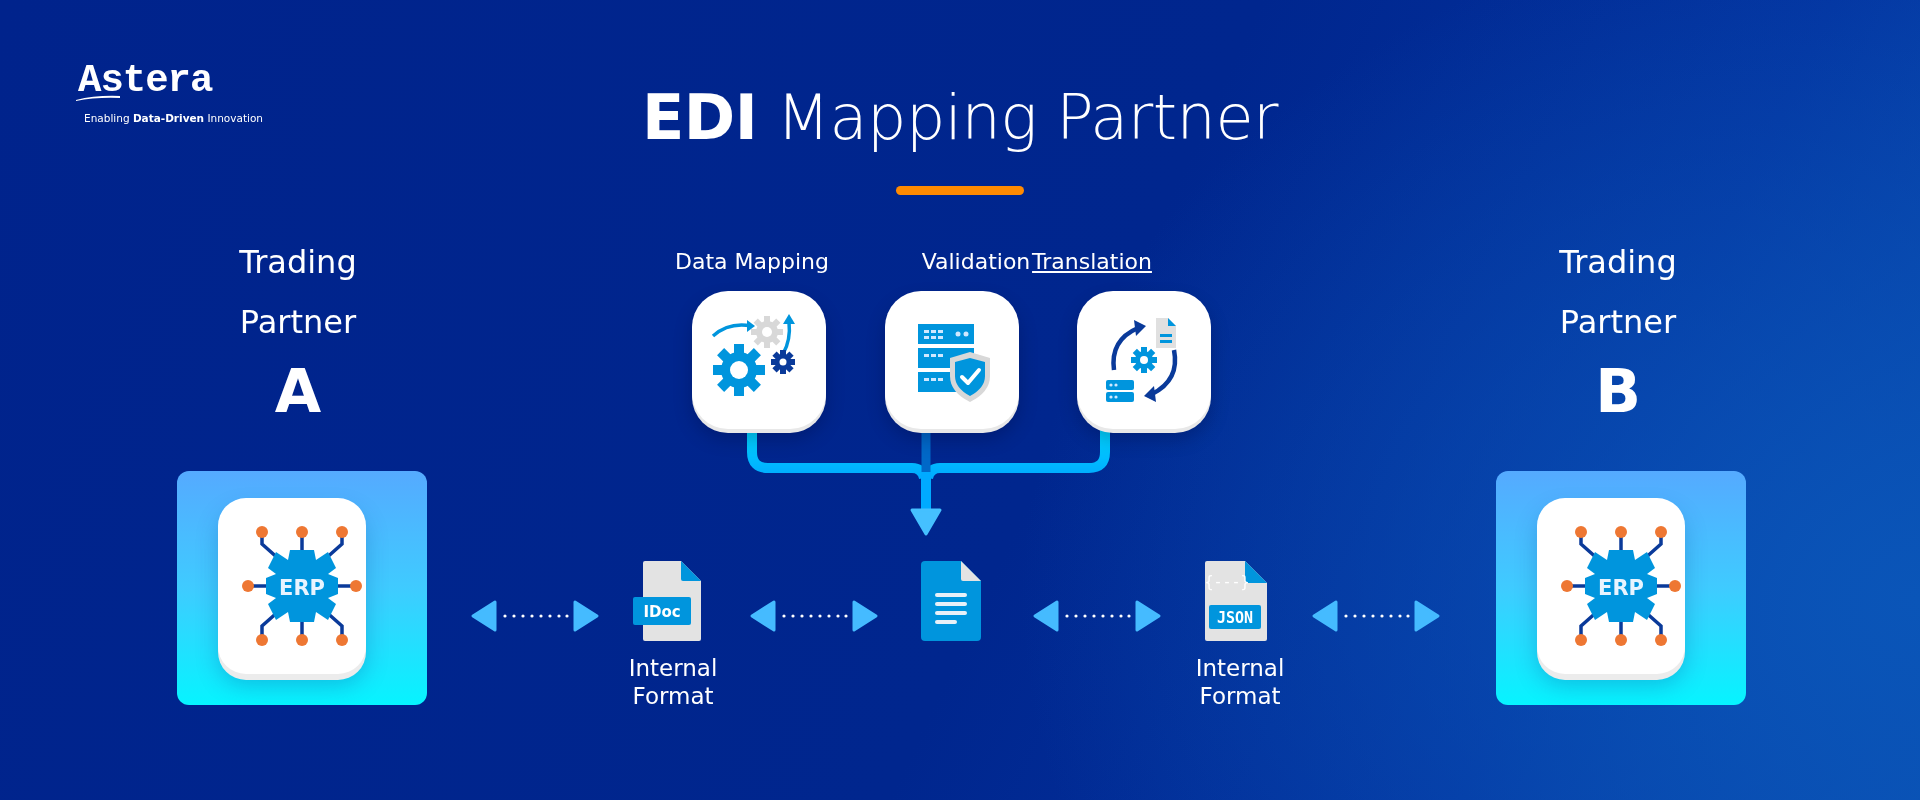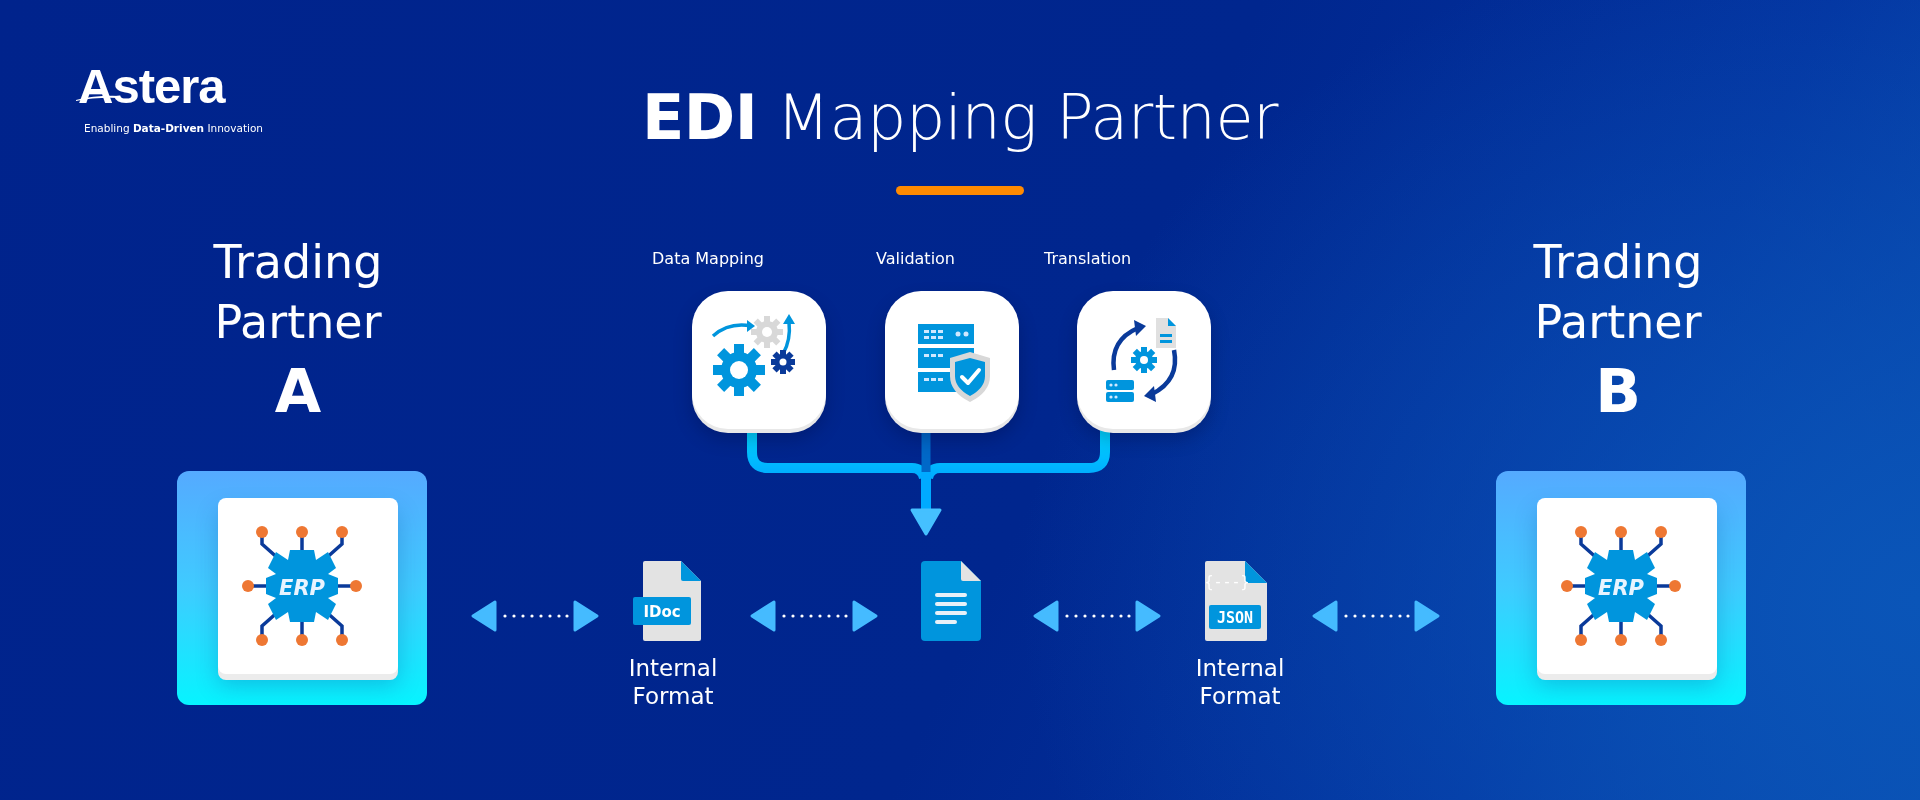--- a/index.html
+++ b/index.html
@@ -6,45 +6,45 @@
   body {
     width:1920px; height:800px; overflow:hidden; position:relative;
     background: radial-gradient(ellipse 900px 700px at 1920px 600px, #0a55b8 0%, rgba(10,85,184,0) 100%),
                 linear-gradient(115deg, #00238c 0%, #00268e 55%, #0333a0 80%, #0a4cb0 100%);
     font-family: "Liberation Sans", "DejaVu Sans", sans-serif;
     color:#fff;
   }
   .abs { position:absolute; }
   
   .logo { left:78px; top:62px; width:200px; }
-  .logo-word { font-size:49px; font-weight:700; letter-spacing:-1px; line-height:1; display:block; font-family:Liberation Sans, sans-serif; }
+  .logo-word { font-size:39px; font-weight:700; letter-spacing:-1px; line-height:1; display:block; font-family:Liberation Mono, monospace; }
   .logo-tag { font-size:10.5px; display:block; margin-top:11px; margin-left:6px; white-space:nowrap; font-family:"DejaVu Sans", sans-serif; }
   .logo-tag b { font-weight:700; }
   .logo-swoosh { left:76px; top:95px; width:44px; height:6px; }
 
   
   .title { left:0; width:1920px; top:80px; text-align:center; font-size:62px; line-height:76px; font-family:"DejaVu Sans", sans-serif; letter-spacing:-0.5px;}
   .title .bold { font-weight:700; }
   .title .light { font-weight:300; }
   .title-underline { left:896px; top:186px; width:128px; height:9px; border-radius:5px; background:#ff8a00; }
 
   
   .partner { width:300px; text-align:center; font-family:"DejaVu Sans", sans-serif; }
-  .partner .line { font-size:46px; line-height:60px; display:block; }
+  .partner .line { font-size:32px; line-height:60px; display:block; }
   .partner .letter { font-size:60px; font-weight:700; line-height:70px; display:block; margin-top:4px; }
 
   
   .partner-card { width:250px; height:234px; border-radius:12px;
     background: linear-gradient(180deg, #55aaff 0%, #3fcbff 50%, #06f4ff 100%); }
-  .erp-tile { position:absolute; left:41px; top:27px; width:180px; height:176px; border-radius:8px; background:#fff;
-    box-shadow: 0 6px 0 #ececec, 0 12px 22px rgba(0,60,140,0.25); font-style: italic; }
+  .erp-tile { position:absolute; left:41px; top:27px; width:148px; height:176px; border-radius:28px; background:#fff;
+    box-shadow: 0 6px 0 #ececec, 0 12px 22px rgba(0,60,140,0.25); }
   .erp-tile svg { position:absolute; left:24px; top:24px; }
 
   
-  .step-label { font-size:16px; width:200px; font-family:"DejaVu Sans", sans-serif; }
+  .step-label { font-size:22px; text-align:center; width:200px; font-family:"DejaVu Sans", sans-serif; }
   .step-tile { width:134px; height:138px; border-radius:36px; background:#fff;
     box-shadow: 0 4px 0 #e8e8e8, 0 10px 18px rgba(0,0,40,0.25); }
   .step-tile svg { position:absolute; left:17px; top:19px; }
 
   
   .dbl-arrow { width:128px; height:34px; }
 
   
   .file-label { text-align:center; font-size:23px; line-height:28px; width:160px; font-family:"DejaVu Sans", sans-serif; }
   .edi-label { text-align:center; font-size:26px; line-height:32px; font-weight:700; width:340px; font-family:"DejaVu Sans", sans-serif; }
@@ -129,21 +129,21 @@
           <circle cx="100" cy="118" r="6"></circle>
         <circle cx="6" cy="64" r="6"></circle>
           <circle cx="114" cy="64" r="6"></circle>
       </g>
     </svg>
   </div>
 </div>
 
 <div class="abs step-label" style="left:652px; top:249px;">Data Mapping</div>
 <div class="abs step-label" style="left:876px; top:249px;">Validation</div>
-<div class="abs step-label" style="left:1044px; top:249px;">Translation</div>
+<div class="abs step-label" style="left:992px; top:249px;text-decoration:underline;">Translation</div>
 
 <svg class="abs" style="left:740px; top:420px;" width="420" height="120" viewBox="0 0 420 120">
   <defs>
     <linearGradient id="cg" x1="0" y1="0" x2="0" y2="1">
       <stop offset="0" stop-color="#00e0ff"></stop>
         <stop offset="1" stop-color="#00aaff"></stop>
     </linearGradient>
   </defs>
   <path d="M12 0 L12 32 Q12 48 28 48 L172 48 Q182 48 184 58" stroke="url(#cg)" stroke-width="10" fill="none"></path>
   <path d="M365 0 L365 32 Q365 48 349 48 L200 48 Q190 48 188 58" stroke="url(#cg)" stroke-width="10" fill="none"></path>

